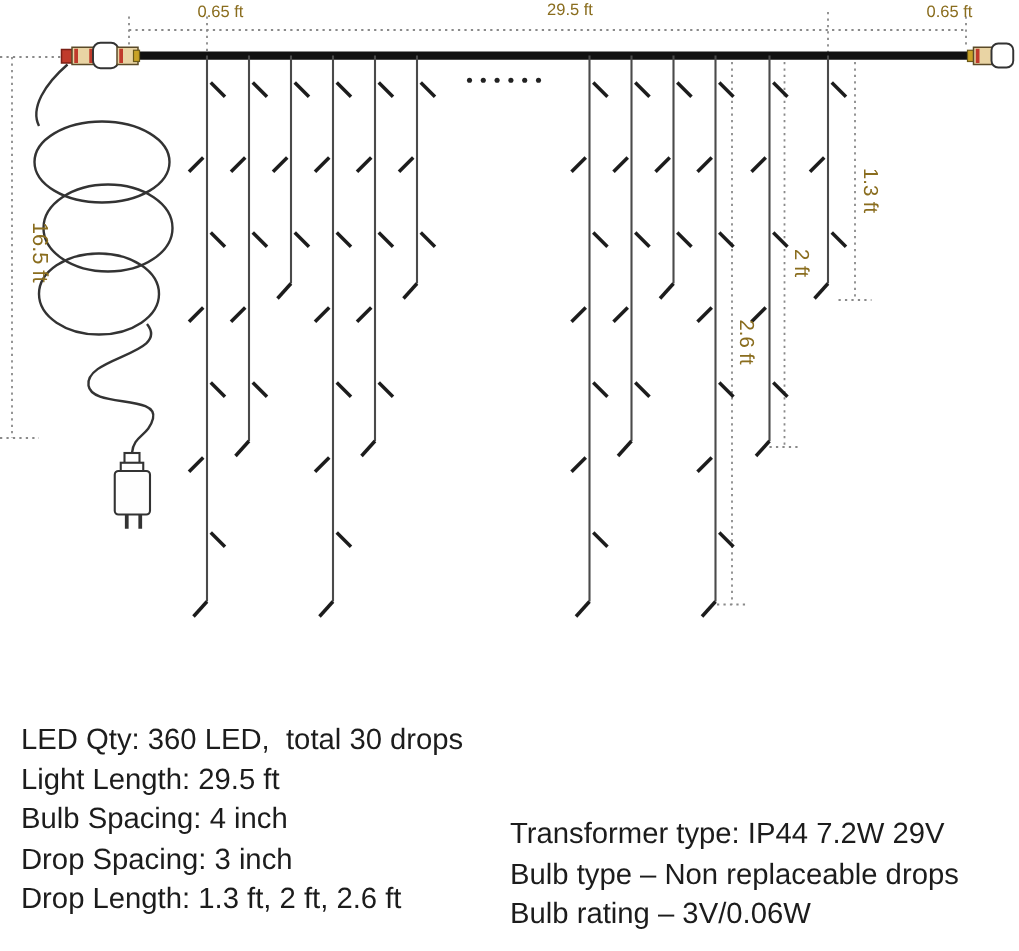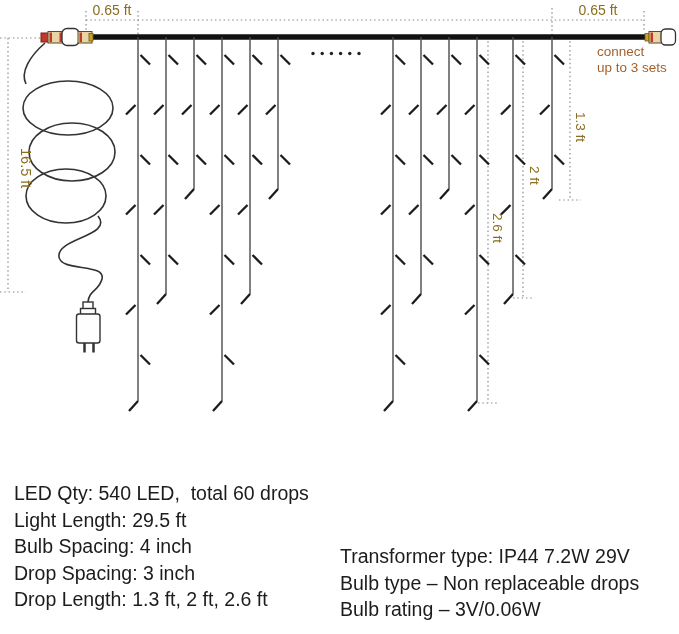--- a/index.html
+++ b/index.html
@@ -16,21 +16,21 @@
   .lead-wire{stroke:#333;stroke-width:1.6;fill:none;}
   .tan-part{fill:var(--tan,#e9d4a4);stroke:#5a4a28;stroke-width:1;}
   .white-part{fill:#ffffff;stroke:#333;stroke-width:1.3;}
   .red-part{fill:var(--red,#c03a2b);stroke:#7a1f15;stroke-width:1;}
   .red-stripe{fill:var(--red,#c03a2b);}
   .gold-part{fill:var(--gold,#c9a227);stroke:#6b5a1a;stroke-width:0.8;}
   .plug-part{fill:#fefefe;stroke:#333;stroke-width:1.4;}
   .prong{stroke:#333;stroke-width:2.5;}
   .cont-dot{fill:#222;}
   
-  .mlabel{position:absolute;font-size:14px;color:var(--measure,#8a6d1e);white-space:nowrap;}
+  .mlabel{position:absolute;font-size:11px;color:var(--measure,#8a6d1e);white-space:nowrap;margin-left:35px;}
   .centered{text-align:center;}
   .vlabel{position:absolute;transform-origin:0 0;transform:rotate(90deg);
           font-size:13.5px;color:var(--measure,#8a6d1e);white-space:nowrap;}
   .connect-note{position:absolute;left:597px;top:44px;font-size:13.5px;line-height:16px;
           color:var(--connect,#a4612c);white-space:pre-line;}
   .specs{position:absolute;color:var(--text,#1c1c1c);font-size:19.5px;line-height:26.5px;}
   .specs-left{left:14px;top:480px;}
   .specs-right{left:340px;top:543px;}
   .spec-line{white-space:pre-wrap;}
 </style>
@@ -194,33 +194,32 @@
         <circle cx="313" cy="53.5" r="1.7" class="cont-dot"></circle>
         <circle cx="322.2" cy="53.5" r="1.7" class="cont-dot"></circle>
         <circle cx="331.4" cy="53.5" r="1.7" class="cont-dot"></circle>
         <circle cx="340.6" cy="53.5" r="1.7" class="cont-dot"></circle>
         <circle cx="349.8" cy="53.5" r="1.7" class="cont-dot"></circle>
         <circle cx="359" cy="53.5" r="1.7" class="cont-dot"></circle>
       </g>
   </svg>
 
   <div class="mlabel centered" style="left:86px;top:2px;width:52px;">0.65 ft</div>
+  <div class="mlabel centered" style="left:138px;top:1px;width:414px;">29.5 ft</div>
   <div class="mlabel centered" style="left:552px;top:2px;width:92px;">0.65 ft</div>
 
-  <div class="connect-note">connect
-up to 3 sets</div>
 
   <div class="vlabel" style="left:34px;top:148px;font-size:14.5px;">16.5 ft</div>
 
   <div class="vlabel" style="left:588px;top:112px;">1.3 ft</div>
   <div class="vlabel" style="left:542px;top:166px;">2 ft</div>
   <div class="vlabel" style="left:505px;top:213px;">2.6 ft</div>
 
   <div class="specs specs-left" id="specs-left">
-      <div class="spec-line">LED Qty: 540 LED,  total 60 drops</div>
+      <div class="spec-line">LED Qty: 360 LED,  total 30 drops</div>
       <div class="spec-line">Light Length: 29.5 ft</div>
       <div class="spec-line">Bulb Spacing: 4 inch</div>
       <div class="spec-line">Drop Spacing: 3 inch</div>
       <div class="spec-line">Drop Length: 1.3 ft, 2 ft, 2.6 ft</div>
     </div>
   <div class="specs specs-right" id="specs-right">
       <div class="spec-line">Transformer type: IP44 7.2W 29V</div>
       <div class="spec-line">Bulb type – Non replaceable drops</div>
       <div class="spec-line">Bulb rating – 3V/0.06W</div>
     </div>

